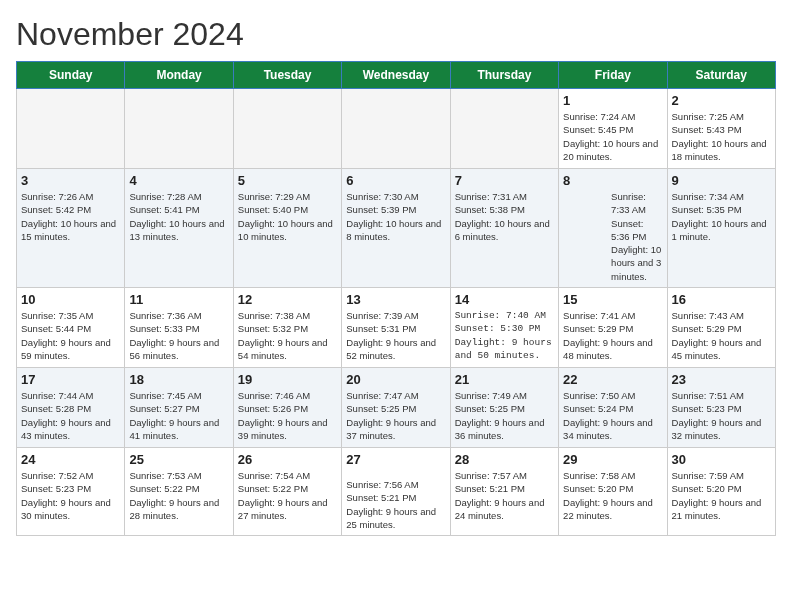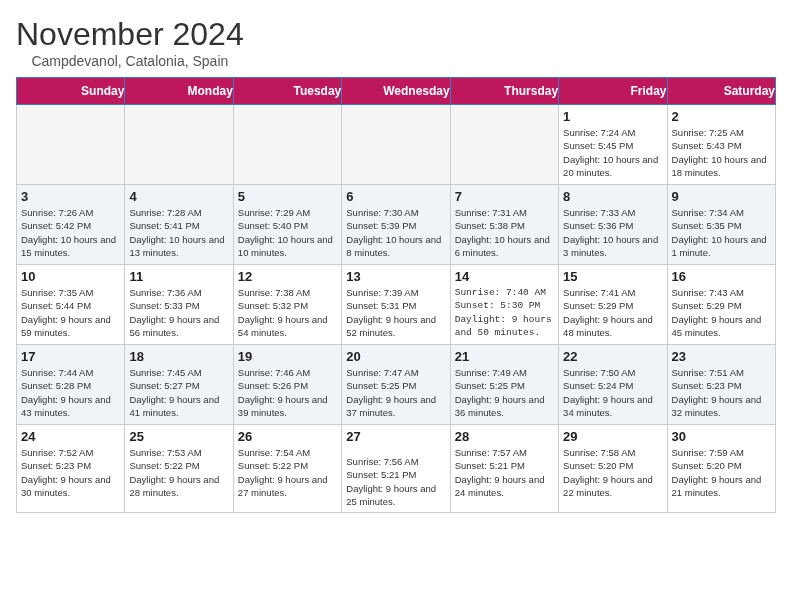--- a/index.html
+++ b/index.html
@@ -45,26 +45,26 @@
     .location {
       font-size: 14px;
       color: #555;
     }
     table {
       width: 100%;
       border-collapse: collapse;
       table-layout: fixed;
     }
     th {
-      background: #be185d;
+      background: #15803d;
       color: #fff;
       font-size: 12px;
       font-weight: bold;
       padding: 6px 0;
-      text-align: right;
+      text-align: center;
       border: 1px solid #3a7bbf;
     }
     td {
       border: 1px solid #ccc;
       vertical-align: top;
       padding: 4px;
       font-size: 10px;
       color: #333;
       background: #fff;
       height: 80px;
@@ -89,21 +89,20 @@
     tr:nth-child(even) td:not(.empty) {
       background: #f0f4f8;
     }
   </style>
 </head>
 <body>
 
 <div class="header">
   <div class="title-block">
     <div class="month-title">November 2024</div>
-    <div class="location">Campdevanol, Catalonia, Spain</div>
   </div>
 </div>
 
 <table>
   <thead>
     <tr>
     <th>Sunday</th>
         <th>Monday</th>
         <th>Tuesday</th>
         <th>Wednesday</th>
@@ -158,21 +157,21 @@
 Daylight: 10 hours and 8 minutes.</div>
         </td>
         <td>
           <div class="day-num">7</div>
           <div class="day-info" style="white-space: pre-line;">Sunrise: 7:31 AM
 Sunset: 5:38 PM
 Daylight: 10 hours and 6 minutes.</div>
         </td>
         <td>
           <div class="day-num">8</div>
-          <div class="day-info" style="white-space: pre-line;">Sunrise: 7:33 AM
+          <div class="day-info" style="white-space: pre-line; margin-left: 48px;">Sunrise: 7:33 AM
 Sunset: 5:36 PM
 Daylight: 10 hours and 3 minutes.</div>
         </td>
         <td>
           <div class="day-num">9</div>
           <div class="day-info" style="white-space: pre-line;">Sunrise: 7:34 AM
 Sunset: 5:35 PM
 Daylight: 10 hours and 1 minute.</div>
         </td>
       </tr>

